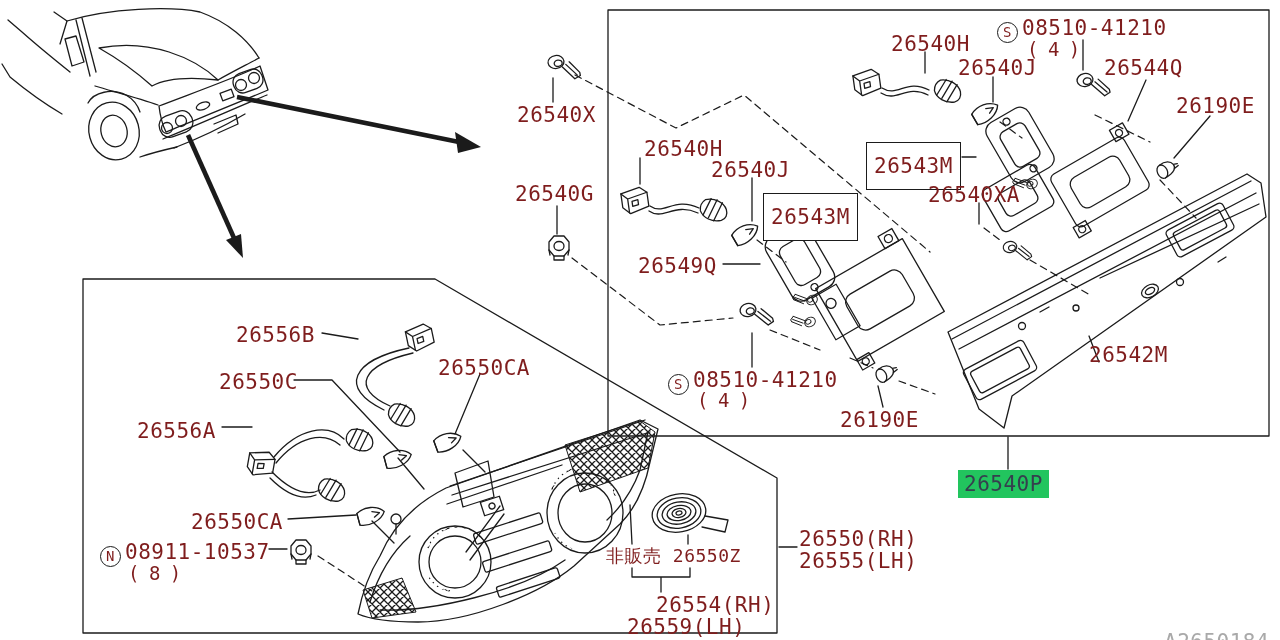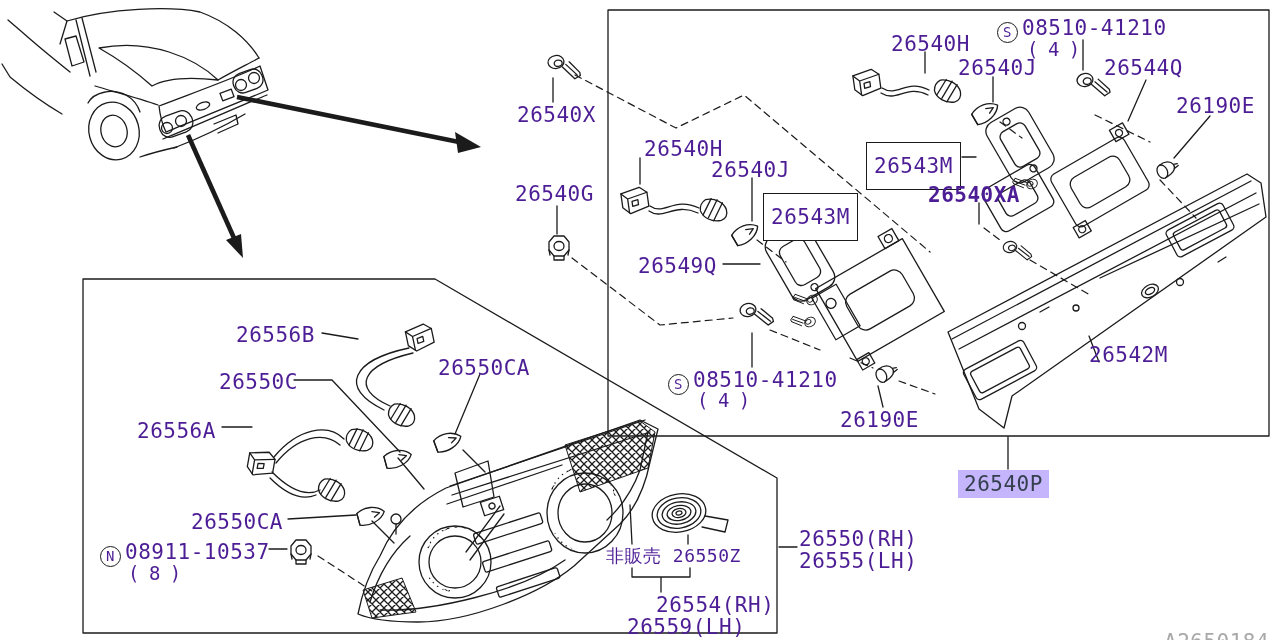--- a/index.html
+++ b/index.html
@@ -6,27 +6,27 @@
   .stage{position:relative;width:1280px;height:640px;background:#fff;overflow:hidden;
          font-family:"DejaVu Sans Mono","Liberation Mono",monospace;}
   .stage svg{position:absolute;left:0;top:0;}
   #art path,#art line,#art rect,#art circle,#art ellipse,#art polyline{
       fill:none;stroke:#1b1b1b;stroke-width:1.3;stroke-linecap:round;stroke-linejoin:round;}
   #art .dash{stroke-dasharray:7 5;stroke-width:1.2;}
   #art .fillk{fill:#1b1b1b;stroke:none;}
   #art .arrow{stroke:#1b1b1b;stroke-width:4.6;stroke-linecap:butt;}
   #art .hpaint{stroke:url(#xh);stroke-linecap:butt;}
   #art .hfill{fill:url(#xh);stroke:#1b1b1b;stroke-width:1;}
-  .lbl{position:absolute;font-size:21px;line-height:1.05;letter-spacing:.5px;color:#4c1d95;
+  .lbl{position:absolute;font-size:21px;line-height:1.05;letter-spacing:.5px;color:#7f1d1d;
        white-space:nowrap;}
   .lbl .circ{display:inline-block;width:19px;height:19px;border:1.6px solid #1b1b1b;border-radius:50%;
        text-align:center;line-height:18px;font-size:14px;vertical-align:-2px;margin-right:4px;}
   .lbl.qty{font-size:19px;letter-spacing:-1px;}
   .lbl.boxed{border:1.5px solid #1b1b1b;padding:12px 7px;background:#fff;}
-  .lbl.highlight{background:#c4b5fd;color:#35404e;padding:3px 6px;}
+  .lbl.highlight{background:#22c55e;color:#35404e;padding:3px 6px;}
   .lbl.gray{color:#a9a9a9;}
   .lbl.jp{font-size:18px;}
 </style>
 </head>
 <body>
 
 <div class="stage">
 
 <svg id="art" width="1280" height="640" viewBox="0 0 1280 640">
   <defs>
@@ -321,21 +321,21 @@
 <div id="labels">
       <div class="lbl" style="left: 517px; top: 104px;">26540X</div>
       <div class="lbl" style="left: 515px; top: 183px;">26540G</div>
       <div class="lbl" style="left: 891px; top: 33px;">26540H</div>
       <div class="lbl" style="left: 997px; top: 17px;"><span class="circ">S</span><span>08510-41210</span></div>
       <div class="lbl qty" style="left: 1027px; top: 40px;">( 4 )</div>
       <div class="lbl" style="left: 958px; top: 57px;">26540J</div>
       <div class="lbl" style="left: 1104px; top: 57px;">26544Q</div>
       <div class="lbl" style="left: 1176px; top: 95px;">26190E</div>
       <div class="lbl boxed" style="left: 866px; top: 142px;">26543M</div>
-      <div class="lbl" style="left: 928px; top: 184px; font-weight: bold;">26540XA</div>
+      <div class="lbl" style="left: 928px; top: 184px;">26540XA</div>
       <div class="lbl" style="left: 644px; top: 138px;">26540H</div>
       <div class="lbl" style="left: 711px; top: 159px;">26540J</div>
       <div class="lbl boxed" style="left: 763px; top: 193px;">26543M</div>
       <div class="lbl" style="left: 638px; top: 255px;">26549Q</div>
       <div class="lbl" style="left: 668px; top: 369px;"><span class="circ">S</span><span>08510-41210</span></div>
       <div class="lbl qty" style="left: 697px; top: 391px;">( 4 )</div>
       <div class="lbl" style="left: 840px; top: 409px;">26190E</div>
       <div class="lbl" style="left: 1089px; top: 344px;">26542M</div>
       <div class="lbl highlight" style="left: 958px; top: 470px;">26540P</div>
       <div class="lbl" style="left: 236px; top: 324px;">26556B</div>

